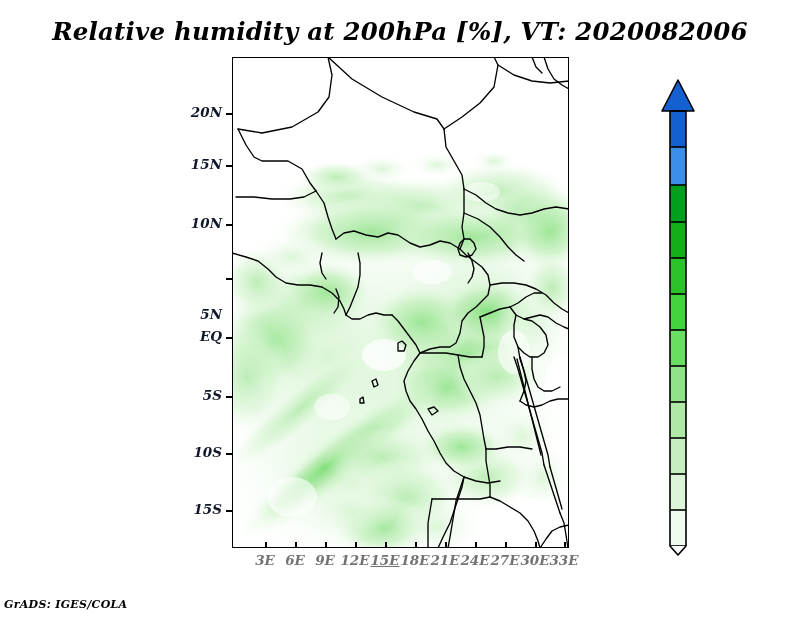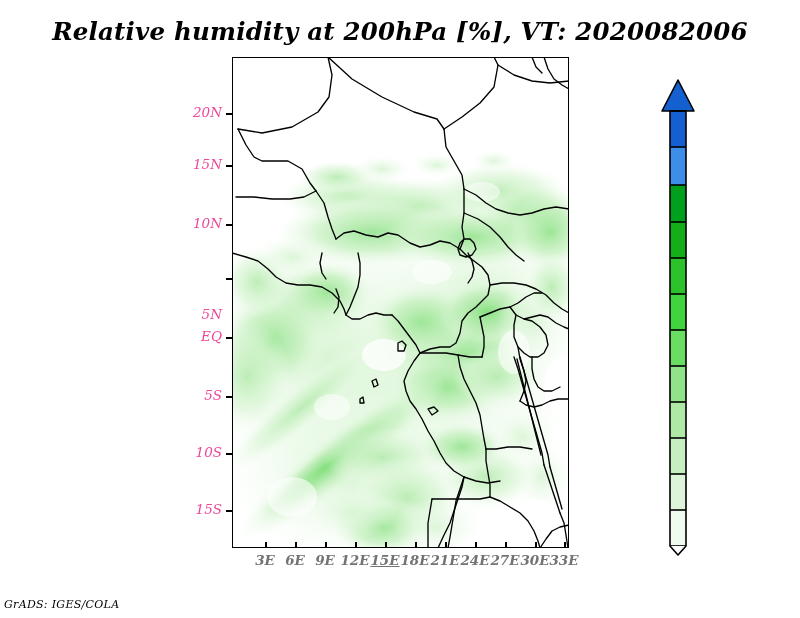--- a/index.html
+++ b/index.html
@@ -11,21 +11,21 @@
   #stage{position:absolute;left:0;top:0;width:800px;height:599px;border-radius:16px;}
 
   .title{
     position:absolute;left:0;top:17px;width:800px;text-align:center;
     font-family:"DejaVu Serif",serif;font-style:italic;font-weight:700;
     font-size:24.5px;letter-spacing:0.2px;color:#000;white-space:nowrap;
   }
 
   .credit{
     position:absolute;left:4px;top:598px;
-    font-family:"DejaVu Serif",serif;font-style:italic;font-weight:400;
+    font-family:"DejaVu Serif",serif;font-style:italic;font-weight:700;
     font-size:11px;color:#000;letter-spacing:0.3px;
   }
 
   
   #mapwrap{position:absolute;left:232px;top:57px;width:337px;height:491px;}
   #mapwrap svg{display:block;}
   .mapframe{
     position:absolute;left:232px;top:57px;width:337px;height:491px;
     border:1.6px solid #000;box-sizing:border-box;pointer-events:none;
   }
@@ -35,21 +35,21 @@
   .tick.h{width:1.5px;height:6px;}
   .tick.v{height:1.5px;width:6px;}
 
   .xlab{
     position:absolute;font-family:"DejaVu Serif",serif;font-style:italic;
     font-weight:700;font-size:13.5px;color:#737373;text-align:center;
     width:40px;margin-left:-20px;
   }
   .ylab{
     position:absolute;font-family:"DejaVu Serif",serif;font-style:italic;
-    font-weight:400;font-size:13.5px;color:#ec4899;text-align:right;
+    font-weight:700;font-size:13.5px;color:#0f172a;text-align:right;
     width:46px;margin-top:-9px;
   }
 
   
   #cbar{position:absolute;left:656px;top:74px;width:120px;height:486px;}
 </style>
 </head>
 <body>
 
 <div id="stage">

